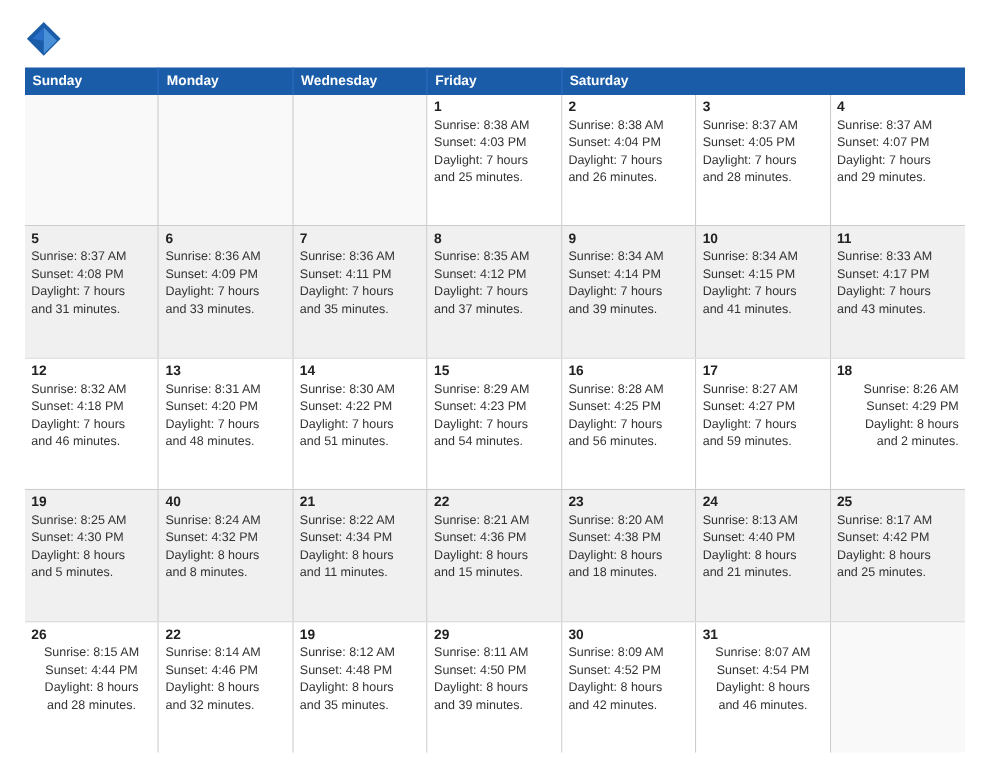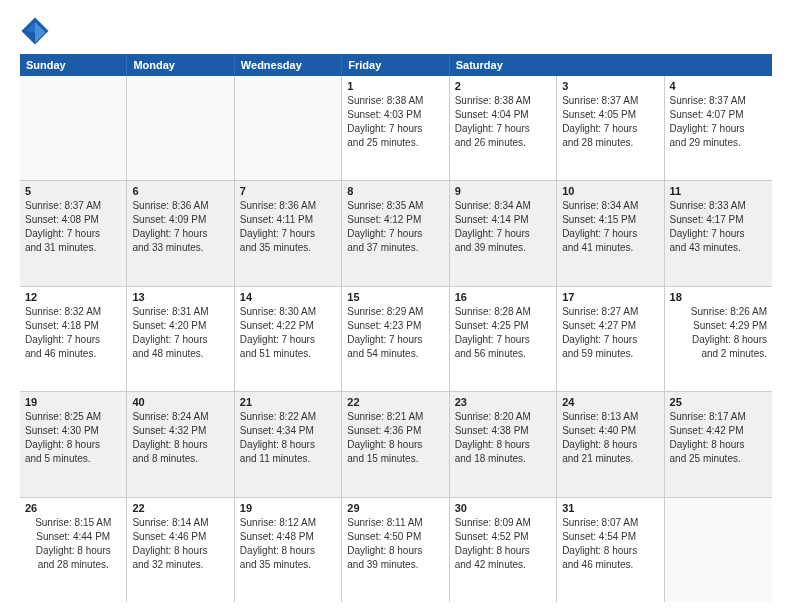--- a/index.html
+++ b/index.html
@@ -363,21 +363,21 @@
           </div>
           <div class="cal-cell">
             <div class="day-num">30</div>
             <div class="day-info" style="white-space: pre-line;">Sunrise: 8:09 AM
 Sunset: 4:52 PM
 Daylight: 8 hours
 and 42 minutes.</div>
           </div>
           <div class="cal-cell">
             <div class="day-num">31</div>
-            <div class="day-info" style="white-space: pre-line;">Sunrise: 8:07 AM
+            <div class="day-info" style="white-space: pre-line; text-align: center;">Sunrise: 8:07 AM
 Sunset: 4:54 PM
 Daylight: 8 hours
 and 46 minutes.</div>
           </div>
           <div class="cal-cell empty"></div>
         </div>
       </div>
   </div>
 </div>
 

